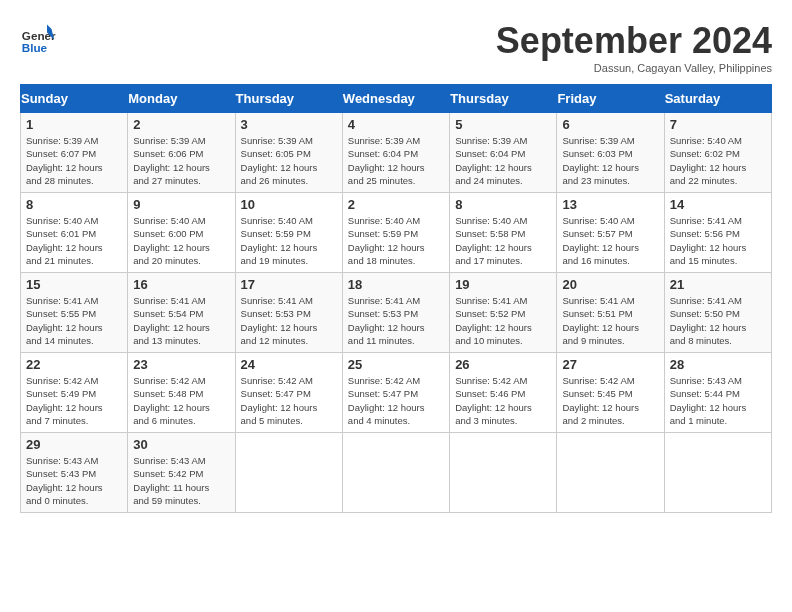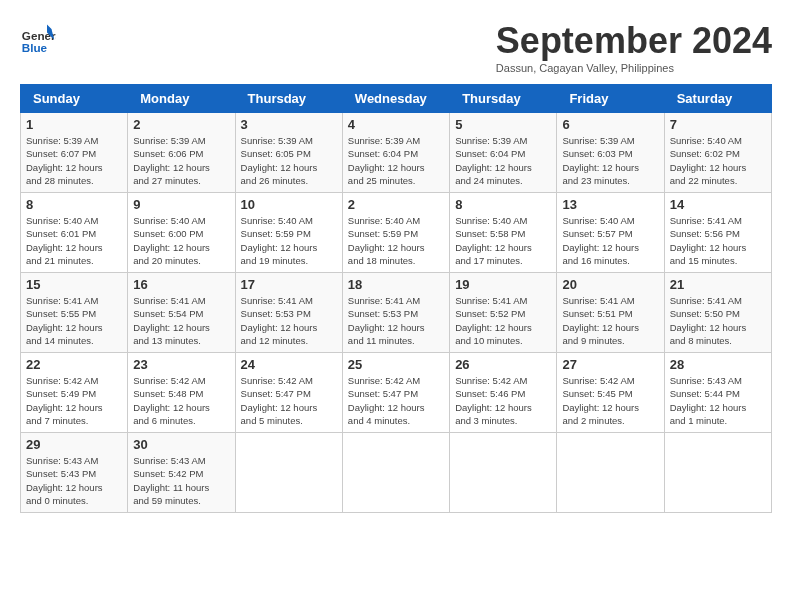--- a/index.html
+++ b/index.html
@@ -18,41 +18,41 @@
     }
     .logo {
       display: flex;
       align-items: center;
       gap: 6px;
     }
     .logo-icon {
       width: 36px;
       height: 36px;
     }
-    .title-block { text-align: left; margin-left: 36px; }
+    .title-block { text-align: right; margin-left: 36px; }
     .month-title {
       font-size: 36px;
       font-weight: bold;
       color: #333;
     }
     .subtitle {
       font-size: 11px;
       color: #555;
     }
     table {
       width: 100%;
       border-collapse: collapse;
       table-layout: fixed;
     }
     thead th {
       background: #1565c0;
       color: #fff;
       font-size: 13px;
       font-weight: bold;
-      padding: 6px 12px;
+      padding: 6px 0;
       text-align: left;
       border: 1px solid #1565c0;
     }
     tbody td {
       border: 1px solid #ccc;
       vertical-align: top;
       padding: 4px 5px;
       font-size: 10px;
       color: #333;
       height: 80px;

